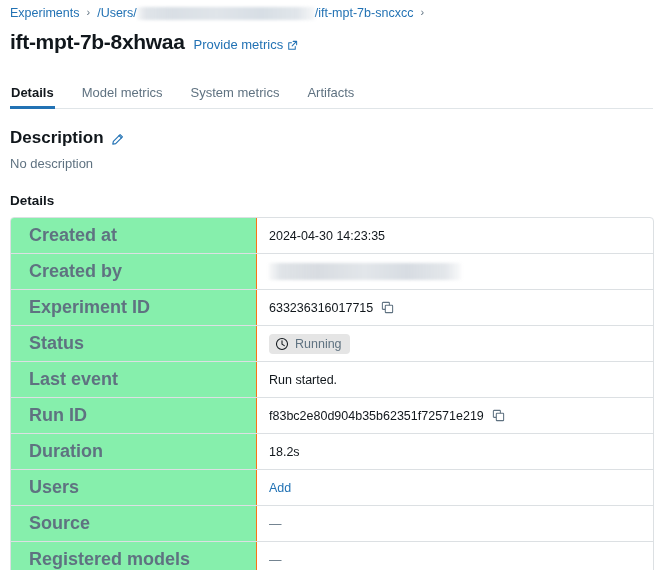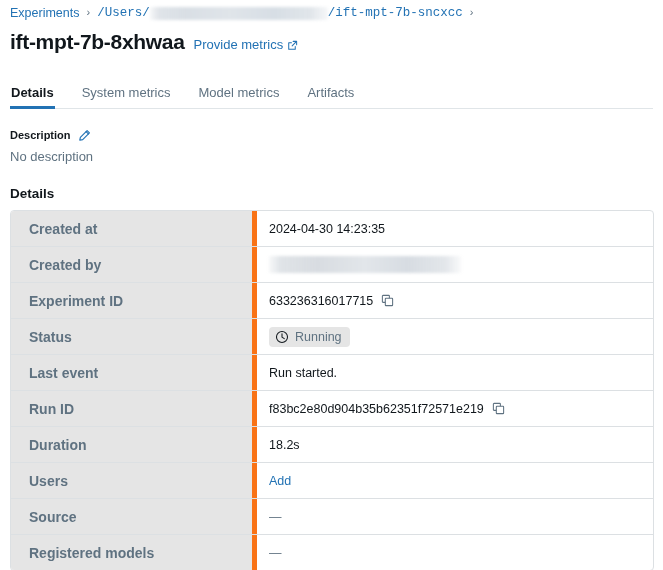--- a/index.html
+++ b/index.html
@@ -41,21 +41,20 @@
     color: #5F7281;
     margin: 0 7px;
     font-size: 11px;
     display: inline-block;
     transform: translateY(-1px);
   }
   .crumb-path {
     display: inline-flex;
     align-items: center;
     color: #2272B4;
-    font-family: Liberation Mono, monospace;
   }
   .redact {
     display: inline-block;
     height: 13px;
     width: 178px;
     vertical-align: middle;
     border-radius: 1px;
     background:
       linear-gradient(90deg,
         rgba(224,228,232,0.30) 0%,
@@ -128,21 +127,21 @@
   }
 
   
   .section-head {
     display: flex;
     align-items: center;
     gap: 7px;
     margin-top: 19px;
   }
   .section-title {
-    font-size: 11px;
+    font-size: 17px;
     font-weight: bold;
     color: #11171C;
   }
   .pencil-icon {
     width: 13px;
     height: 13px;
     cursor: pointer;
     display: inline-block;
   }
   .no-desc {
@@ -169,26 +168,26 @@
   .d-row {
     display: flex;
     min-height: 35px;
     border-bottom: 1px solid #DCE0E3;
   }
   .d-row:last-child { border-bottom: none; }
   .d-label {
     width: 246px;
     box-sizing: border-box;
     flex: 0 0 246px;
-    background: #e5e5e5;
-    border-right: 5px solid #f97316;
+    background: #86efac;
+    border-right: 1px solid #f97316;
     display: flex;
     align-items: center;
     padding: 0 0 0 18px;
-    font-size: 14px;
+    font-size: 18px;
     font-weight: bold;
     color: #5F7281;
   }
   .d-value {
     flex: 1;
     display: flex;
     align-items: center;
     padding: 0 0 0 12px;
     font-size: 12.5px;
     color: #11171C;
@@ -257,22 +256,22 @@
           <path d="M9 2h5v5" stroke-linecap="round" stroke-linejoin="round"></path>
           <path d="M13.5 2.5L7.5 8.5" stroke-linecap="round"></path>
           <path d="M12 9.5V13.5H2.5V4H6.5" stroke-linecap="round" stroke-linejoin="round"></path>
         </svg>
       </span>
     </a>
   </div>
 
   <div class="tabs">
     <div class="tab active">Details</div>
+    <div class="tab">Model metrics</div>
     <div class="tab">System metrics</div>
-    <div class="tab">Model metrics</div>
     <div class="tab">Artifacts</div>
   </div>
 
   <div class="section-head">
     <span class="section-title">Description</span>
     <span class="pencil-icon">
       <svg viewBox="0 0 16 16" width="13" height="13" fill="none" stroke="#2272B4" stroke-width="1.4">
         <path d="M11.2 1.9l2.9 2.9-8.3 8.3-3.6.7.7-3.6 8.3-8.3z" stroke-linejoin="round"></path>
         <path d="M9.9 3.2l2.9 2.9" stroke-linecap="round"></path>
       </svg>

